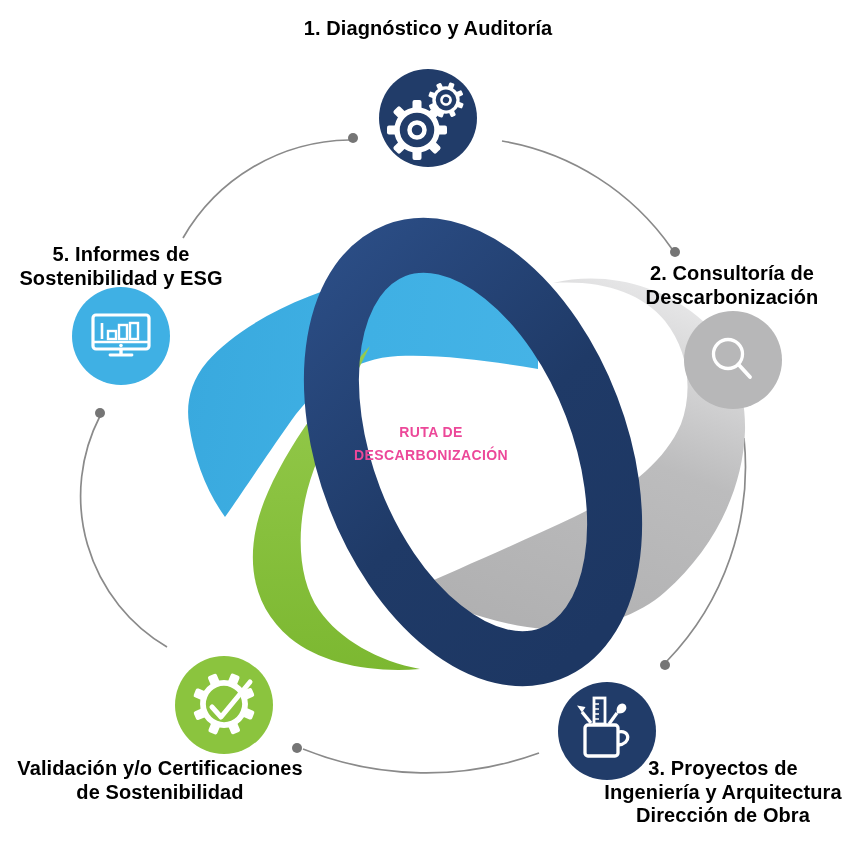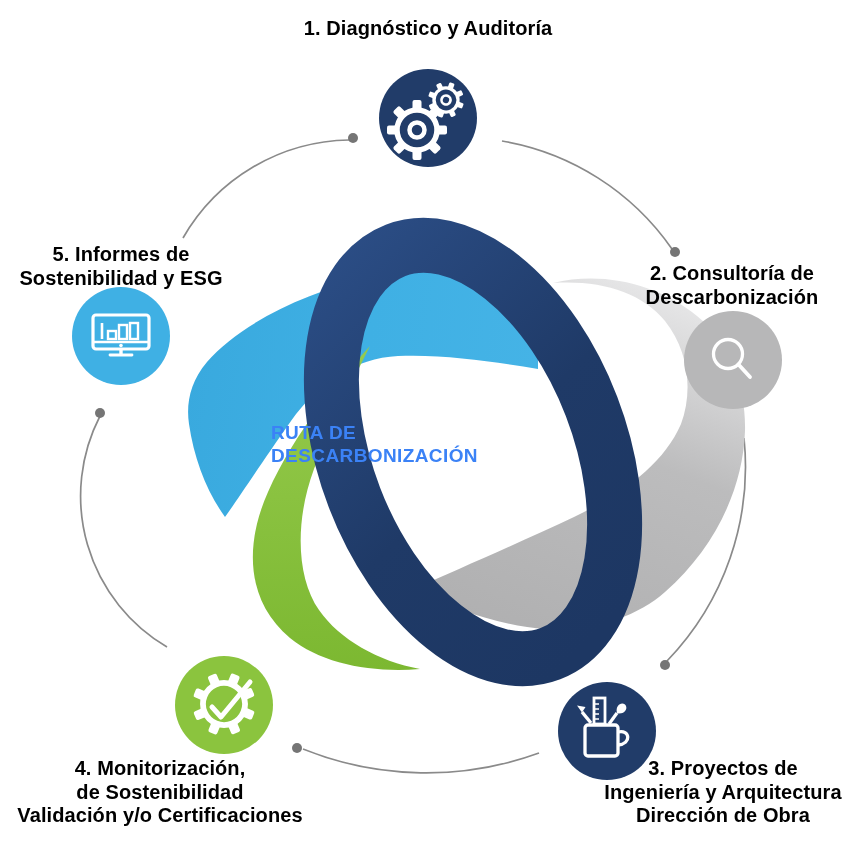--- a/index.html
+++ b/index.html
@@ -7,22 +7,22 @@
     position:relative;width:848px;height:848px;background:#ffffff;overflow:hidden;
     font-family:"Liberation Sans","DejaVu Sans",sans-serif;
   }
   .stage svg{position:absolute;left:0;top:0;}
   .label{
     position:absolute;text-align:center;font-weight:700;font-size:20px;
     line-height:23.5px;color:#000000;letter-spacing:0.1px;
   }
   .label div{white-space:nowrap;}
   .center-title{
-    position:absolute;font-weight:700;font-size:19px;
-    line-height:23px;color:#3b82f6;letter-spacing:0.4px;
+    position:absolute;text-align:center;font-weight:700;font-size:14px;
+    line-height:23px;color:#ec4899;letter-spacing:0.4px;
   }
   .center-title div{white-space:nowrap;}
   
   .lbl-1{left:244px;top:17px;width:368px;}
   .lbl-2{left:612px;top:262px;width:240px;}
   .lbl-3{left:563px;top:757px;width:320px;}
   .lbl-4{left:0px;top:757px;width:320px;}
   .lbl-5{left:-9px;top:243px;width:260px;}
   .ttl{left:271px;top:421px;width:320px;}
 </style>
@@ -184,23 +184,22 @@
   <div>Descarbonización</div>
 </div>
 
 <div class="label lbl-3">
   <div>3. Proyectos de</div>
   <div>Ingeniería y Arquitectura</div>
   <div>Dirección de Obra</div>
 </div>
 
 <div class="label lbl-4">
-  <div>4. Monitorización,</div>
+  <div>Validación y/o Certificaciones</div>
   <div>de Sostenibilidad</div>
-  <div>Validación y/o Certificaciones</div>
 </div>
 
 <div class="label lbl-5">
   <div>5. Informes de</div>
   <div>Sostenibilidad y ESG</div>
 </div>
 
 </div>
 
 </body></html>

